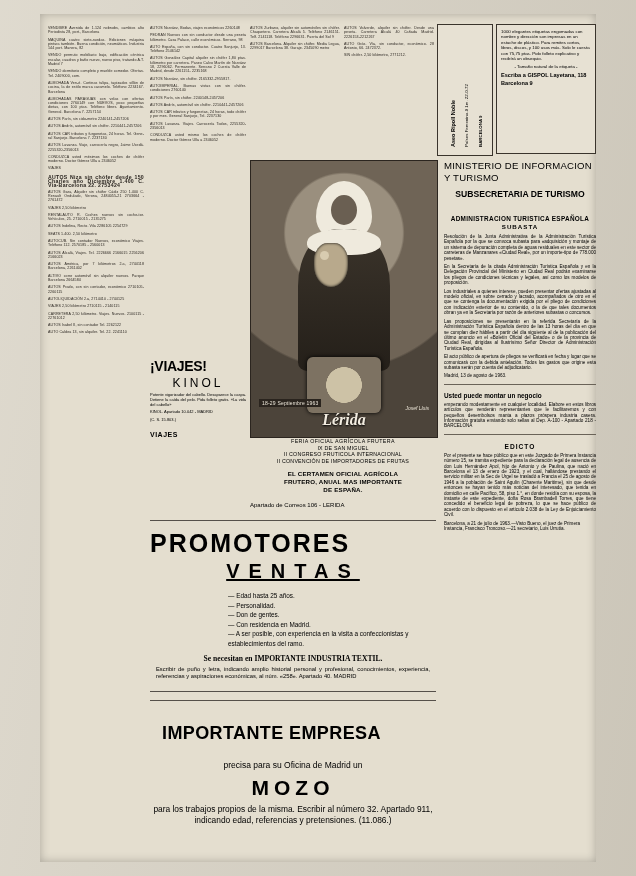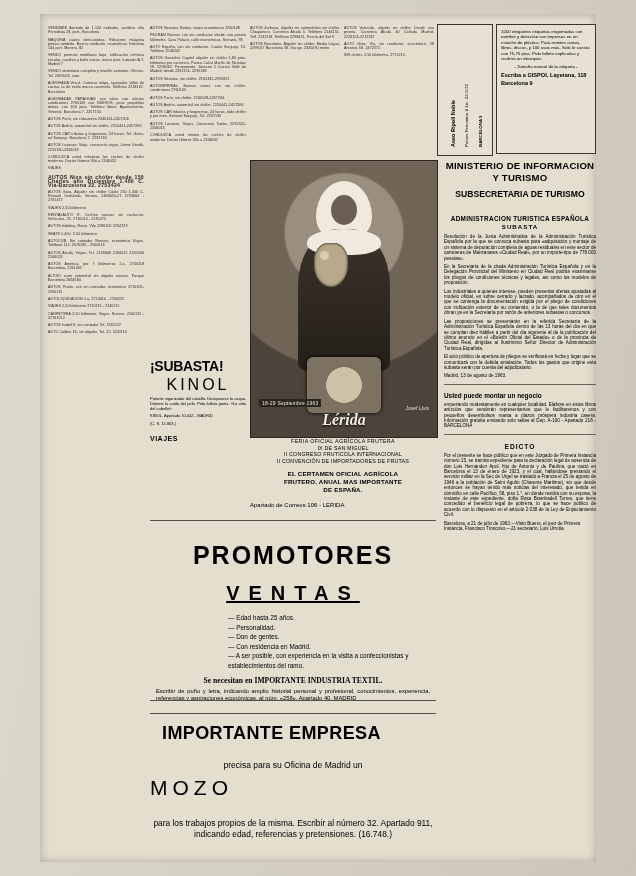--- a/index.html
+++ b/index.html
@@ -63,43 +63,43 @@
   .poster-caption{position:absolute;left:250px;top:438px;width:186px;font-size:5.3px;line-height:6.6px;
         text-align:center;letter-spacing:.2px;}
   .poster-caption .l1{letter-spacing:.4px;}
   .poster-sub{position:absolute;left:250px;top:470px;width:186px;}
   .poster-sub .a{font-weight:bold;font-size:6.2px;line-height:8px;text-align:center;letter-spacing:.2px;}
   .poster-sub .b{font-size:6px;text-align:left;margin-top:8px;}
 
   
   .calvos{position:absolute;left:150px;top:358px;width:96px;}
   .calvos .t1{font-family:"Liberation Sans",sans-serif;font-weight:bold;font-size:14px;letter-spacing:-.3px;}
-  .calvos .t2{font-size:16px;letter-spacing:3px;text-align:center;margin-top:2px;}
+  .calvos .t2{font-size:12px;letter-spacing:3px;text-align:center;margin-top:2px;}
   .calvos p{font-size:4px;line-height:4.8px;margin:3px 0 0;text-align:justify;}
   .calvos .viajes{font-weight:bold;font-size:7px;margin-top:8px;letter-spacing:.5px;}
 
   
   .promo{position:absolute;left:150px;top:520px;width:286px;border-top:1px solid #55504a;
          border-bottom:1px solid #55504a;padding:8px 0 10px;}
-  .promo h1{margin:12px;text-align:center;font-size:25px;letter-spacing:2px;font-weight:bold;}
+  .promo h1{margin:0;font-size:25px;letter-spacing:2px;font-weight:bold;}
   .promo h2{margin:2px 0 8px;text-align:center;font-size:20px;letter-spacing:9px;font-weight:bold;text-decoration:underline;}
   .promo ul{margin:0 0 6px 78px;padding:0;list-style:none;font-size:6.4px;line-height:9.5px;}
   .promo .need{font-size:7.6px;font-weight:bold;text-align:center;margin:4px 0 3px;font-family:Liberation Serif, serif;}
   .promo .fine{font-size:5.8px;line-height:7.4px;text-align:justify;margin:0 6px;}
 
   
   .empresa{position:absolute;left:150px;top:700px;width:286px;border-top:1px solid #55504a;padding-top:10px;}
   .empresa h1{margin:12px;font-size:18px;letter-spacing:.4px;font-weight:bold;}
   .empresa .l2{font-size:8.5px;text-align:center;margin-top:16px;}
-  .empresa .mozo{font-size:21px;letter-spacing:5px;text-align:left;margin:6px 0 18px;font-weight:normal;}
+  .empresa .mozo{font-size:21px;letter-spacing:5px;text-align:center;margin:6px 0 4px;font-weight:bold;}
   .empresa .l3{font-size:8.4px;line-height:11px;text-align:center;}
 
   
   .rcol{position:absolute;left:444px;top:160px;width:152px;}
-  .rcol h1{margin:0;text-align:center;font-size:9.6px;font-weight:bold;line-height:11.5px;letter-spacing:.2px;}
+  .rcol h1{margin:0;text-align:left;font-size:9.6px;font-weight:normal;line-height:11.5px;letter-spacing:.2px;}
   .rcol h2{margin:6px 0 16px;text-align:center;font-size:8.6px;font-weight:bold;line-height:10px;}
   .rcol h3{margin:3px 0 0;text-align:center;font-size:6.4px;font-weight:bold;letter-spacing:.3px;}
   .rcol h4{margin:1px 0 4px;text-align:center;font-size:6.2px;font-weight:bold;letter-spacing:1px;}
   .rcol p{margin:0 0 3px;font-size:4.6px;line-height:5.4px;text-align:justify;}
   .rcol .sign{text-align:left;}
   .rcol .hl{font-weight:bold;font-size:6.4px;margin:7px 0 3px;}
   .rcol .edicto{text-align:center;font-weight:bold;font-size:6.6px;letter-spacing:1px;margin:8px 0 3px;}
   .rule{border-top:1px solid #6a6358;margin:5px 0;}
 </style>
 </head>
@@ -200,21 +200,21 @@
   </div>
 
   <div class="poster-sub">
     <div class="a">EL CERTAMEN OFICIAL AGRÍCOLA</div>
     <div class="a">FRUTERO, ANUAL MAS IMPORTANTE</div>
     <div class="a">DE ESPAÑA.</div>
     <div class="b">Apartado de Correos 106 - LERIDA</div>
   </div>
 
   <div class="calvos">
-    <div class="t1">¡SUBASTA!</div>
+    <div class="t1">¡VIAJES!</div>
     <div class="t2">KINOL</div>
     <p>Potente  vigorizador del cabello. Desaparece la caspa. Detiene la caída del pelo. Pida folleto gratis. «La vida del cabello»</p>
     <p>KINOL. Apartado 10.042 - MADRID</p>
     <p>(C. S. 15.803.)</p>
     <div class="viajes">VIAJES</div>
   </div>
 
   <div class="promo">
     <h1>PROMOTORES</h1>
     <h2>VENTAS</h2>
@@ -226,21 +226,21 @@
       <li>— A ser posible, con experiencia en la visita a  confeccionistas y establecimientos del ramo.</li>
     </ul>
     <div class="need">Se necesitan en IMPORTANTE INDUSTRIA TEXTIL.</div>
     <div class="fine">Escribir de puño y letra, indicando amplio historial personal y profesional, conocimientos, experiencia, referencias y aspiraciones económicas, al núm. «258». Apartado 40. MADRID</div>
   </div>
 
   <div class="empresa">
     <h1>IMPORTANTE EMPRESA</h1>
     <div class="l2">precisa para su Oficina de Madrid un</div>
     <div class="mozo">MOZO</div>
-    <div class="l3">para los trabajos propios de la misma. Escribir al número 32. Apartado 911, indicando edad, referencias y pretensiones. (16.748.)</div>
+    <div class="l3">para los trabajos propios de la misma. Escribir al número 32. Apartado 911, indicando edad, referencias y pretensiones. (11.086.)</div>
   </div>
 
   <div class="rcol">
     <h1>MINISTERIO DE INFORMACION Y TURISMO</h1>
     <h2>SUBSECRETARIA DE TURISMO</h2>
     <h3>ADMINISTRACION TURISTICA ESPAÑOLA</h3>
     <h4>SUBASTA</h4>
     <p>Resolución de la Junta Administrativa de la Administración Turística Española por la que se convoca subasta para «adquisición y montaje de un sistema de depuración completa de aguas residuales en este sector de carreteras de Manzanares «Ciudad Real», por un importe-tipo de 778.000 pesetas».</p>
     <p>En la Secretaría de la citada Administración Turística Española y en la Delegación Provincial del Ministerio en Ciudad Real podrán examinarse los pliegos de condiciones técnicas y legales, así como los modelos de proposición.</p>
     <p>Los industriales a quienes interese, pueden presentar ofertas ajustadas al modelo oficial, en sobre cerrado y lacrado, acompañados de otro en el que se contenga la documentación exigida por el pliego de condiciones con indicación exterior de su contenido, o la de que tales documentos obran ya en la Secretaría por razón de anteriores subastas o concursos.</p>

